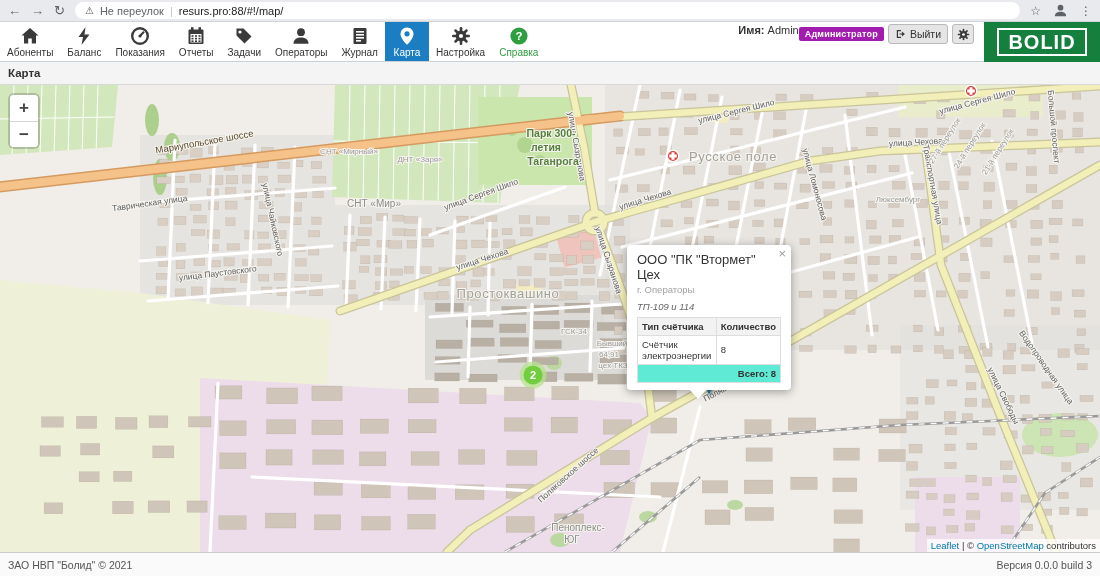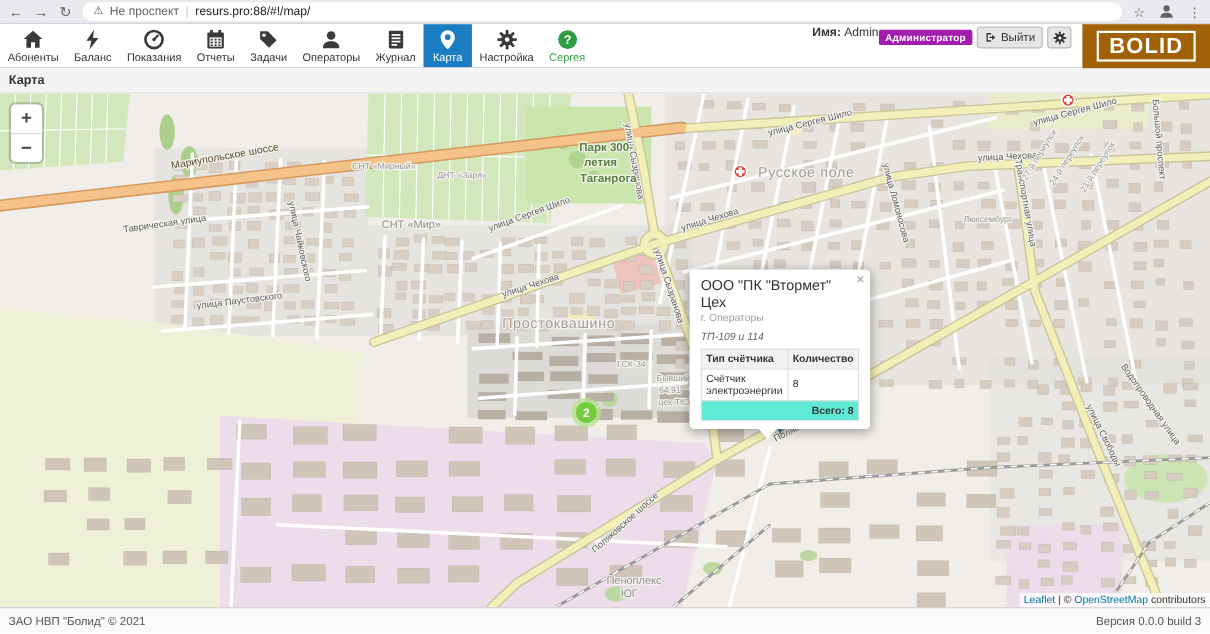--- a/index.html
+++ b/index.html
@@ -33,21 +33,21 @@
     padding:2px 10px 2px 0;font-size:11px;color:#333;}
   .user-name{margin-bottom:2px;}
   .user-controls{display:flex;align-items:center;gap:4px;}
   .role-badge{background:#a21caf;color:#fff;font-size:9px;font-weight:bold;
     padding:2px 6px;border-radius:2px;letter-spacing:.2px;}
   .btn{display:inline-flex;align-items:center;gap:3px;background:#e5e5e5;border:1px solid #b9b9b9;
     border-radius:3px;font-size:10.5px;color:#333;padding:1px 6px;height:20px;cursor:pointer;
     font-family:inherit;}
   .btn svg{display:block;}
   .gear-btn{width:22px;justify-content:center;padding:1px 2px;}
-  .logo{width:116px;height:40px;background:#a16207;display:flex;align-items:center;justify-content:center;}
+  .logo{width:116px;height:40px;background:#15803d;display:flex;align-items:center;justify-content:center;}
   .logo-frame{border:2px solid #fff;padding:1px 9px;margin:3px;}
   .logo-text{color:#fff;font-weight:800;font-size:20px;letter-spacing:1px;line-height:1.1;}
 
   
   .panel-header{height:23px;background:#f4f4f4;border-bottom:1px solid #d9d9d9;
     display:flex;align-items:center;padding:0 8px;font-size:11.5px;font-weight:bold;color:#333;}
 
   
   .map-wrap{position:relative;width:1100px;height:467px;background:#f1eee9;overflow:hidden;}
   .map-wrap svg{position:absolute;left:0;top:0;}
@@ -103,21 +103,21 @@
 </style>
 </head>
 <body>
 
 <div class="browser-bar">
   <span class="bnav">←</span>
   <span class="bnav">→</span>
   <span class="bnav">↻</span>
   <div class="addr">
     <span class="warn">⚠</span>
-    <span>Не проспект</span>
+    <span>Не переулок</span>
     <span class="div">|</span>
     <span class="url">resurs.pro:88/#!/map/</span>
   </div>
   <div class="bright">
     <span>☆</span>
     <span class="avatar-ic">
       <svg width="15" height="15" viewBox="0 0 20 20" fill="#5f6368">
           <circle cx="10" cy="6.2" r="3.8"></circle>
           <path d="M2.5 17.5 C2.5 13 6.5 11.5 10 11.5 C13.5 11.5 17.5 13 17.5 17.5 Z"></path>
         </svg>
@@ -242,21 +242,21 @@
       <span class="tlabel">Настройка</span>
     </div>
 
     <div class="tab help">
       <span class="ticon">
         <svg width="20" height="20" viewBox="0 0 20 20">
             <circle cx="10" cy="10" r="8.6" fill="#2e9e41"></circle>
             <text x="10" y="14" text-anchor="middle" font-size="11.5" font-weight="bold" fill="#fff">?</text>
           </svg>
       </span>
-      <span class="tlabel">Сергея</span>
+      <span class="tlabel">Справка</span>
     </div>
   </div>
 
   <div class="nav-spacer"></div>
 
   <div class="user-block">
     <div class="user-name">
       <b>Имя:</b>
       <span>Admin</span>
     </div>

